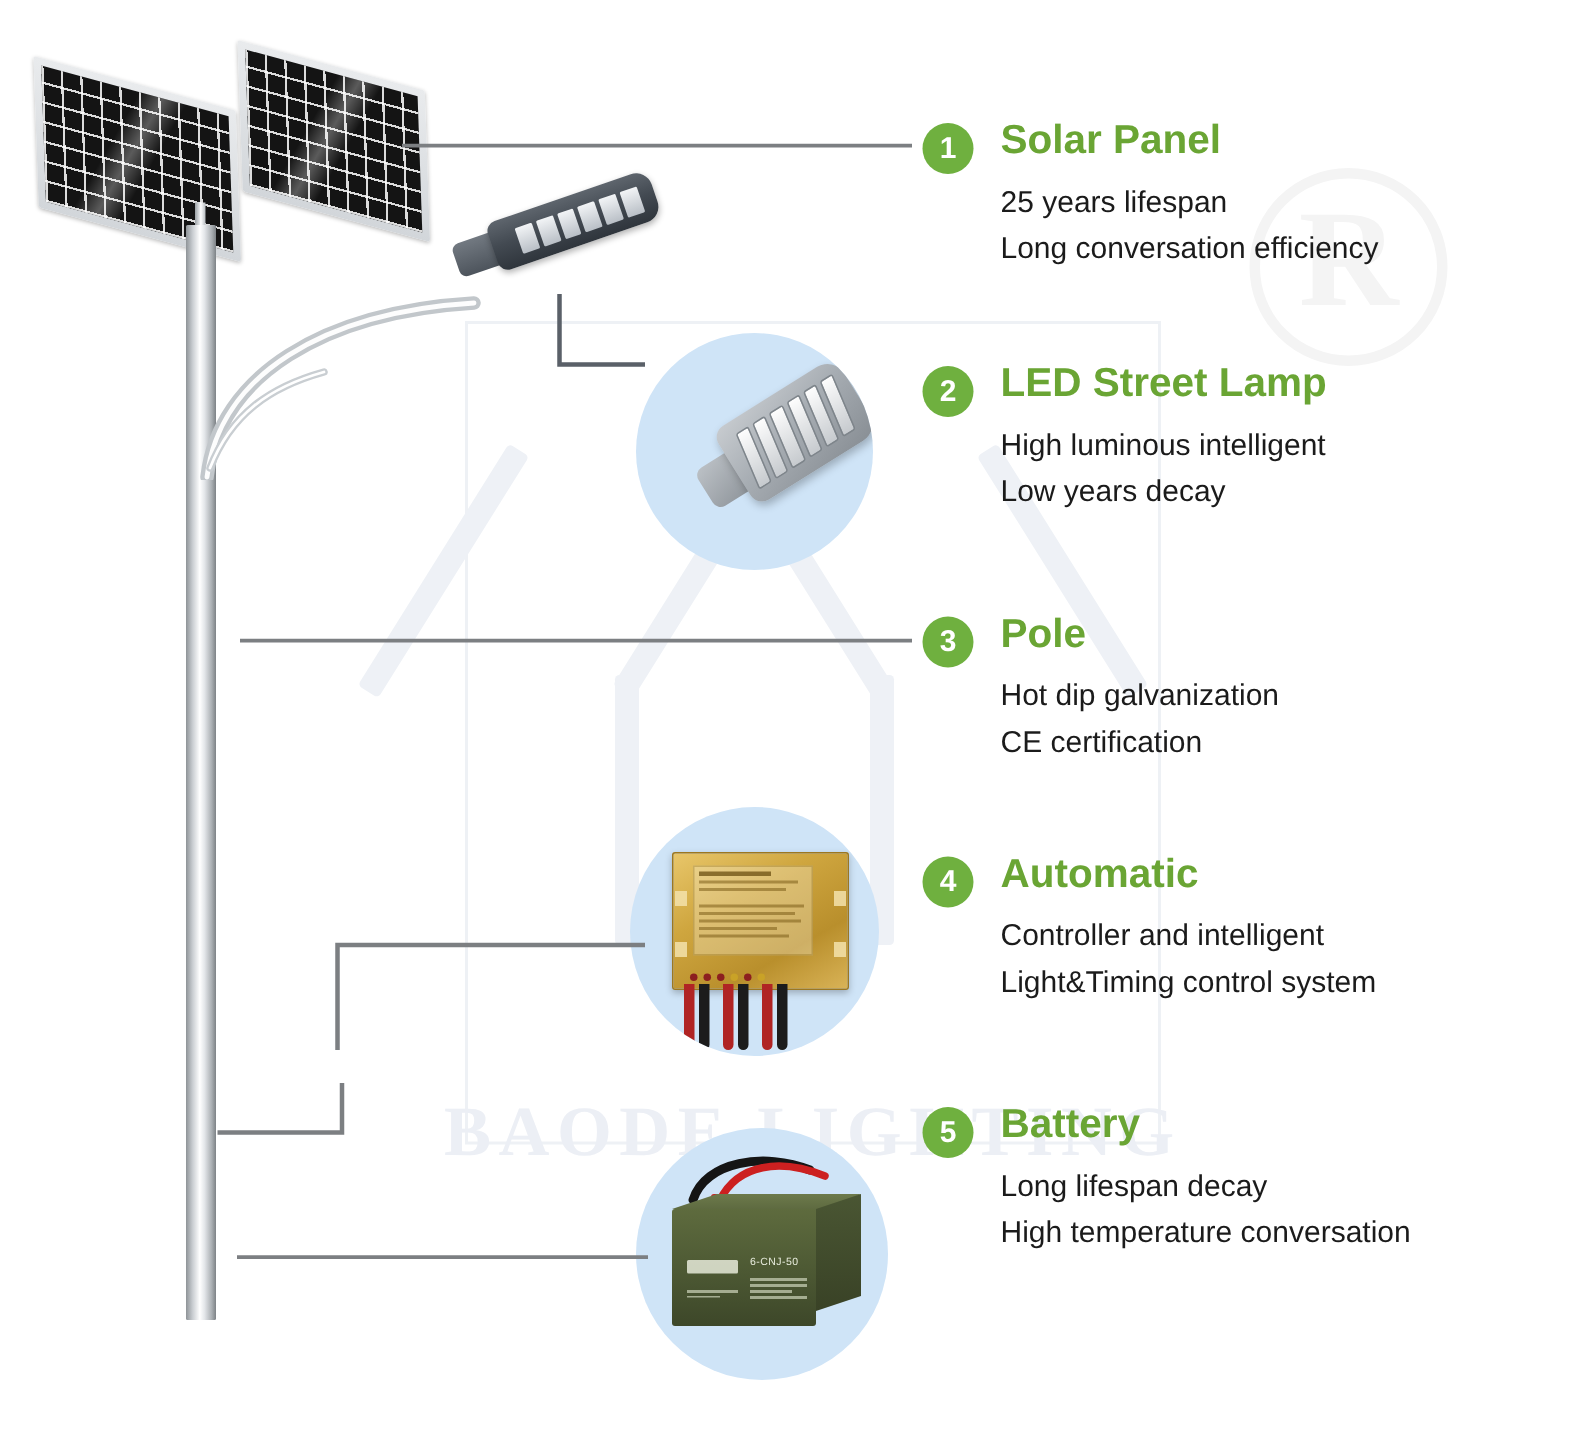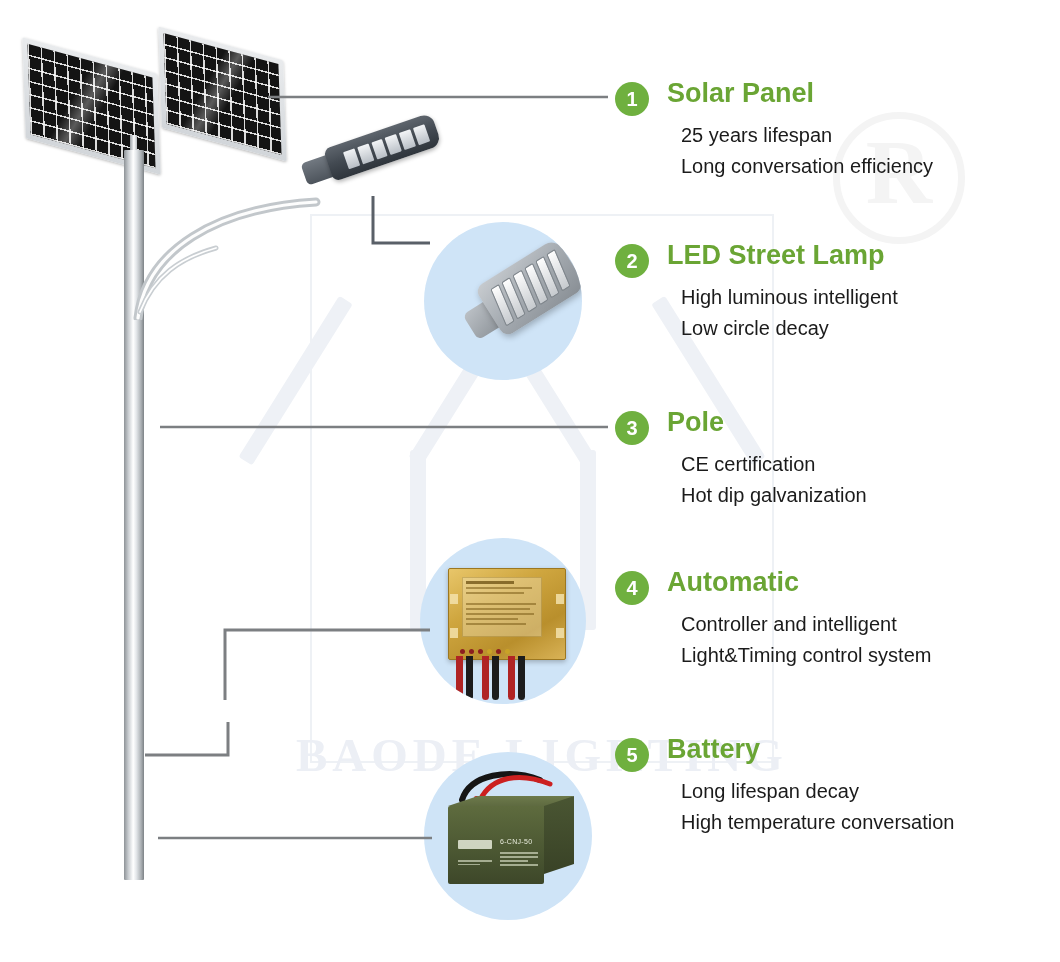--- a/index.html
+++ b/index.html
@@ -176,21 +176,21 @@
   .badge{
     position:absolute;left:0;top:0;width:34px;height:34px;border-radius:50%;
     background:#6fb03f;color:#ffffff;
     font-size:20px;font-weight:bold;line-height:34px;text-align:center;
   }
   .title{
     position:absolute;left:52px;top:-4px;
     font-size:27px;font-weight:bold;color:#6aa534;white-space:nowrap;
   }
   .desc{
-    position:absolute;left:66px;top:38px;
+    position:absolute;left:52px;top:38px;
     font-size:20px;color:#1b1b1b;line-height:31px;white-space:nowrap;
   }
   .desc div{white-space:nowrap;}
 </style>
 </head>
 <body>
 
 <div class="stage">
 
   <div class="wm-layer">
@@ -351,30 +351,30 @@
         <div>25 years lifespan</div>
         <div>Long conversation efficiency</div>
       </div>
     </div>
 
     <div class="item" style="top:244px;">
       <div class="badge">2</div>
       <div class="title">LED Street Lamp</div>
       <div class="desc">
         <div>High luminous intelligent</div>
-        <div>Low circle decay</div>
+        <div>Low years decay</div>
       </div>
     </div>
 
     <div class="item" style="top:411px;">
       <div class="badge">3</div>
       <div class="title">Pole</div>
       <div class="desc">
+        <div>Hot dip galvanization</div>
         <div>CE certification</div>
-        <div>Hot dip galvanization</div>
       </div>
     </div>
 
     <div class="item" style="top:571px;">
       <div class="badge">4</div>
       <div class="title">Automatic</div>
       <div class="desc">
         <div>Controller and intelligent</div>
         <div>Light&amp;Timing control system</div>
       </div>

